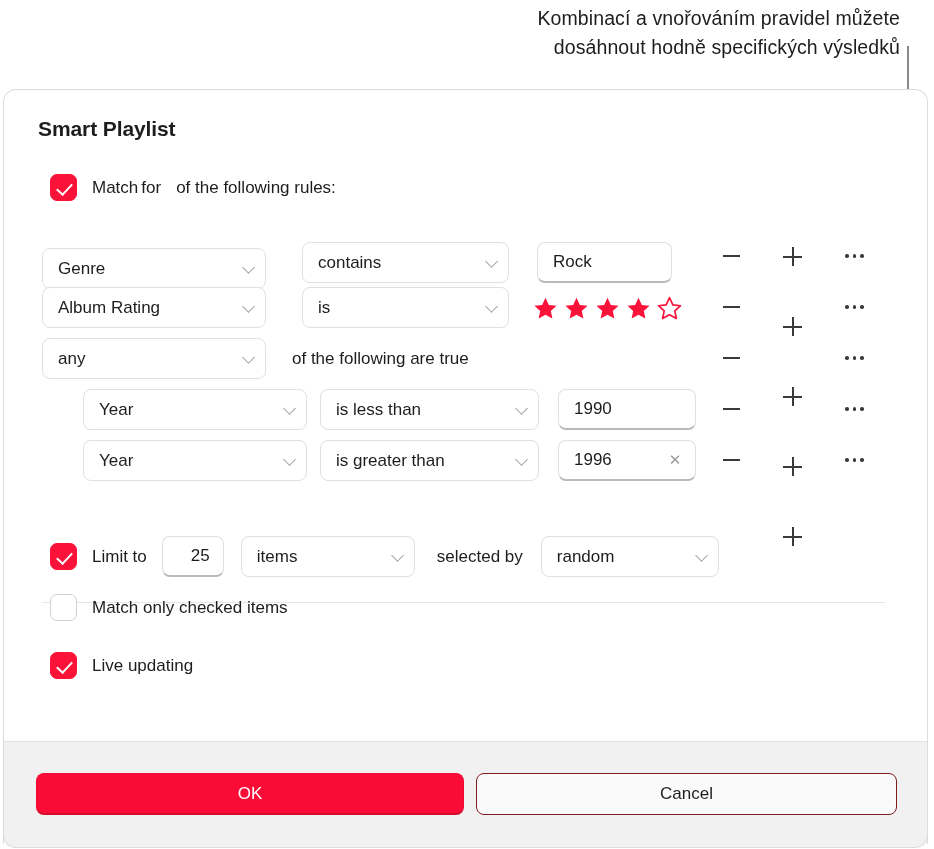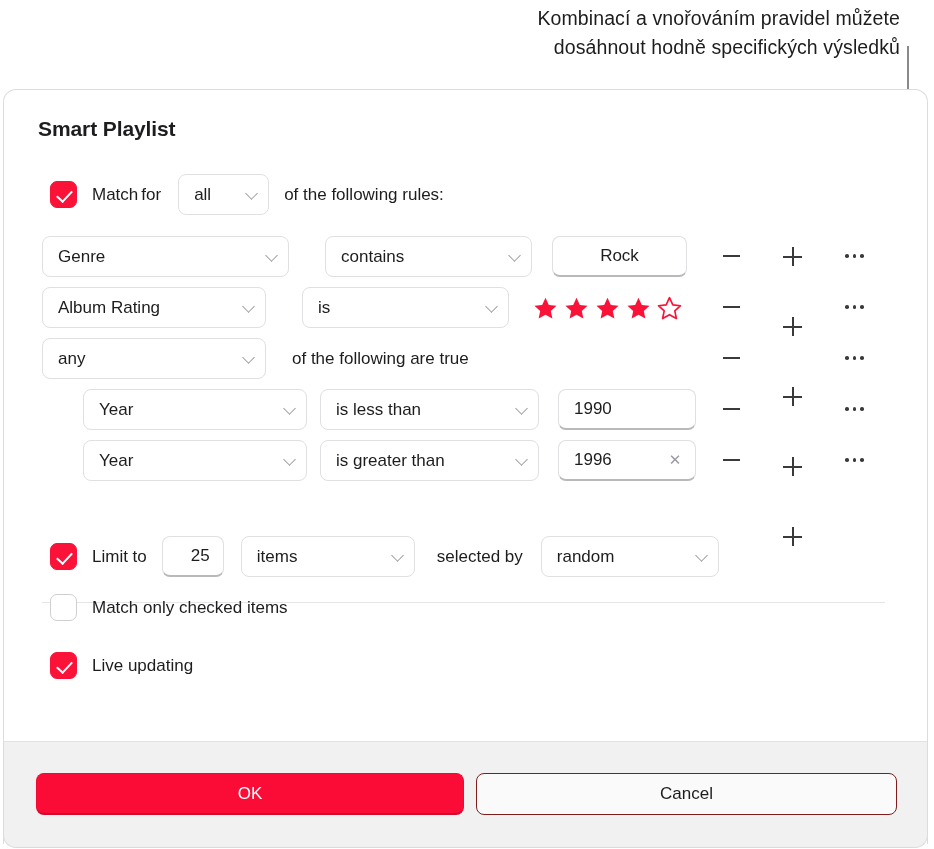--- a/index.html
+++ b/index.html
@@ -228,37 +228,33 @@
   <div class="bracket"></div>
 
   <div class="dialog">
 
     <div class="dlg-title">Smart Playlist</div>
 
     <div class="abs row" style="left:46px; top:84px; gap:0;">
       <div class="checkbox on"></div>
       <span class="lbl" style="margin-left:15px;">Match</span>
       <span class="lbl" style="margin-left:3px;">for</span>
-      <div class="select" style="margin-left:17px; width:91px;">
-        <span>all</span>
-        <span class="chev"></span>
-      </div>
       <span class="lbl" style="margin-left:15px;">of the following rules:</span>
     </div>
 
     <div class="abs row" style="left:38px; top:146px;">
-      <div class="select" style="width:247px;">
+      <div class="select" style="width:224px;margin-top:12px;">
         <span>Genre</span>
         <span class="chev"></span>
       </div>
       <div class="select" style="width:207px; margin-left:36px;">
         <span>contains</span>
         <span class="chev"></span>
       </div>
-      <div class="textfield" style="width:135px; margin-left:20px;justify-content:center;">
+      <div class="textfield" style="width:135px; margin-left:28px;">
         <span>Rock</span>
       </div>
     </div>
 
     <div class="abs row" style="left:38px; top:197px;">
       <div class="select" style="width:224px;">
         <span>Album Rating</span>
         <span class="chev"></span>
       </div>
       <div class="select" style="width:207px; margin-left:36px;">

